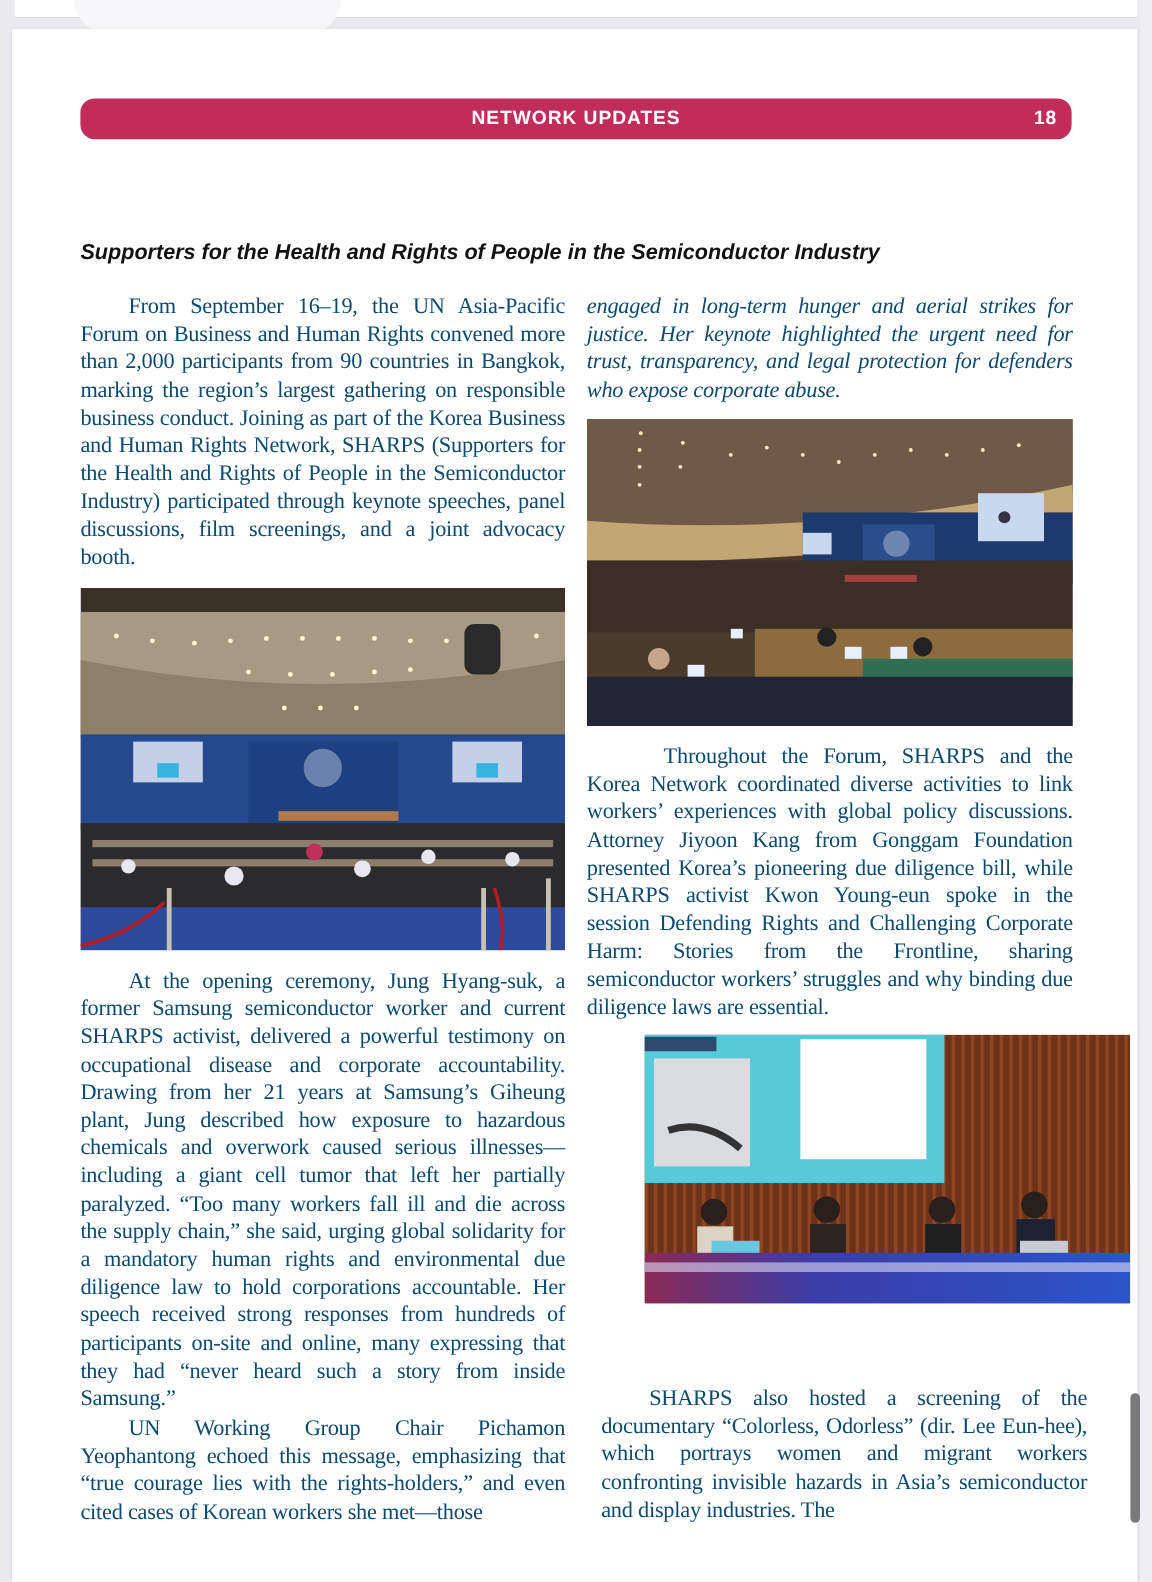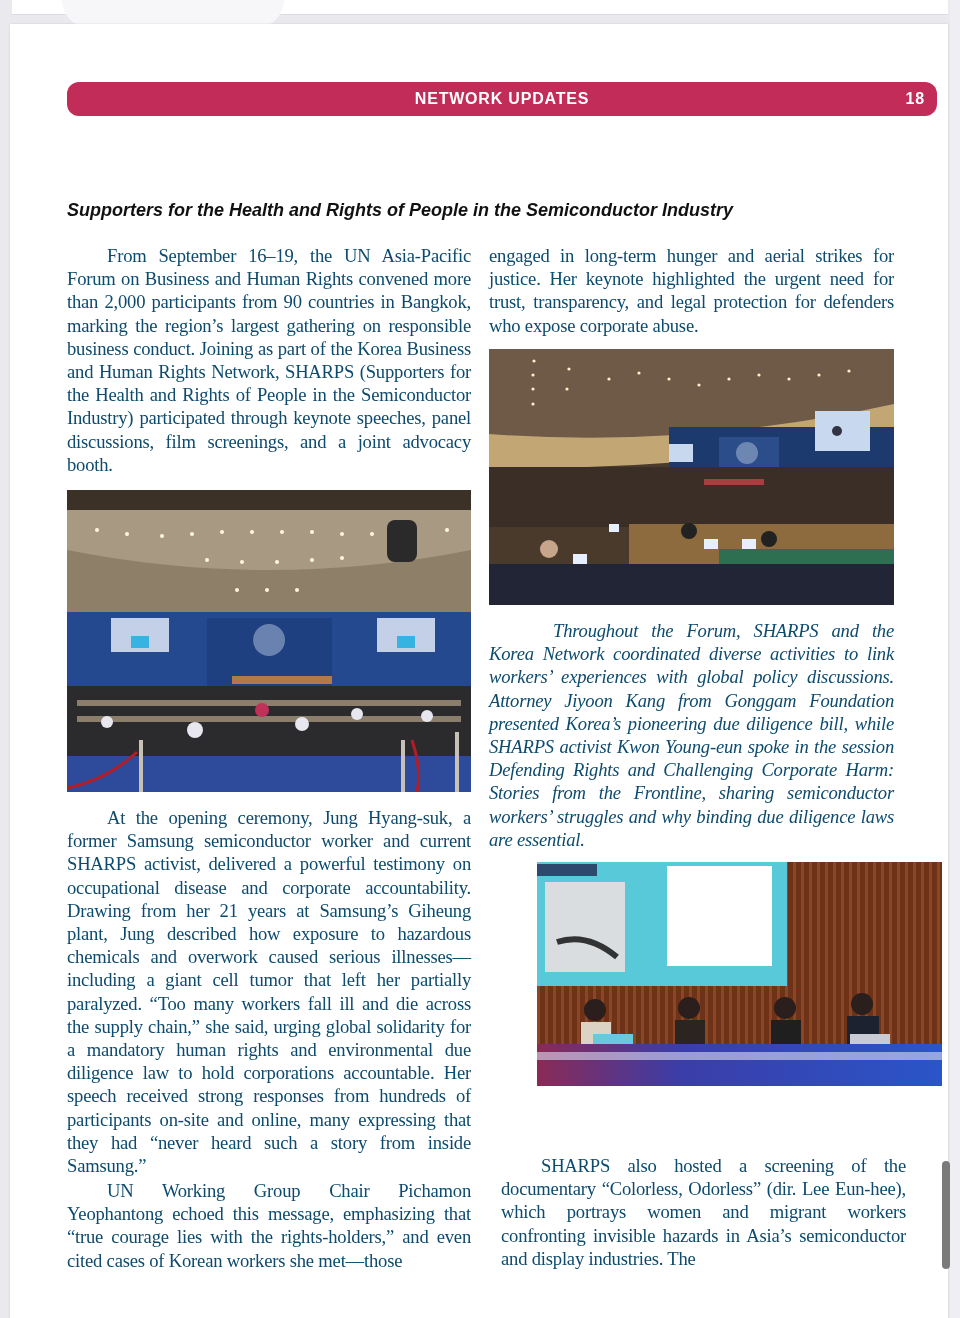--- a/index.html
+++ b/index.html
@@ -19,41 +19,41 @@
   .page {
     position:absolute; left:10px; top:24px; width:938px; height:1320px;
     background:#ffffff;
     box-shadow:0 0 2px rgba(0,0,0,0.12);
   }
   .banner {
     position:absolute; left:57px; top:58px; width:826px; height:34px;
     background:#c22c58; border-radius:12px;
     color:#ffffff;
     font-family:"Liberation Sans", "DejaVu Sans", sans-serif;
-    font-weight:bold; font-size:16px; letter-spacing:0.8px;padding-left:44px;
+    font-weight:bold; font-size:16px; letter-spacing:0.8px;
   }
   .banner .section { position:absolute; left:0; right:0; top:8px; text-align:center; }
   .banner .pnum { position:absolute; right:12px; top:8px; }
   .title {
     position:absolute; left:0; width:938px; top:116px; text-align:center;
     font-family:"Liberation Sans", "DejaVu Sans", sans-serif;
     font-weight:bold; font-size:27px; color:#111; letter-spacing:0.2px;
   }
   .subtitle {
     position:absolute; left:57px; top:176px;
     font-family:"Liberation Sans", "DejaVu Sans", sans-serif;
     font-weight:bold; font-style:italic; font-size:18px; color:#111;
   }
   .para {
     position:absolute; margin:0;
     font-size:18.6px; line-height:23.2px; color:#0c4a6e;
     text-align:justify; letter-spacing:-0.2px;
   }
   .para.indent { text-indent:40px; }
-  .para.indent2 { text-indent:64px;font-style:italic; }
+  .para.indent2 { text-indent:64px; }
   .photo { position:absolute; overflow:hidden; }
 
   .scrollbar-track {
     position:absolute; right:0; top:0; width:10px; height:1318px; background:#eeeef3;
   }
   .scrollbar-thumb {
     position:absolute; left:942px; top:1161px; width:8px; height:108px;
     background:#7a7a7a; border-radius:4px;
   }
 </style>
@@ -129,21 +129,21 @@
       <rect x="72" y="250" width="4" height="52" fill="#c6c0b5"></rect>
       <rect x="334" y="250" width="4" height="52" fill="#c6c0b5"></rect>
       <rect x="388" y="242" width="4" height="60" fill="#c6c0b5"></rect>
     </svg>
   </div>
 
   <p class="para indent" style="left:57px; top:782px; width:404px;">At the opening ceremony, Jung Hyang-suk, a former Samsung semiconductor worker and current SHARPS activist, delivered a powerful testimony on occupational disease and corporate accountability. Drawing from her 21 years at Samsung’s Giheung plant, Jung described how exposure to hazardous chemicals and overwork caused serious illnesses—including a giant cell tumor that left her partially paralyzed. “Too many workers fall ill and die across the supply chain,” she said, urging global solidarity for a mandatory human rights and environmental due diligence law to hold corporations accountable. Her speech received strong responses from hundreds of participants on-site and online, many expressing that they had “never heard such a story from inside Samsung.”</p>
 
   <p class="para indent" style="left:57px; top:1155px; width:404px;">UN Working Group Chair Pichamon Yeophantong echoed this message, emphasizing that “true courage lies with the rights-holders,” and even cited cases of Korean workers she met—those</p>
 
-  <p class="para" style="left:479px; top:220px; width:405px;">engaged in long-term hunger and aerial strikes for justice. Her keynote highlighted the urgent need for trust, transparency, and legal protection for defenders who expose corporate abuse.</p>
+  <p class="para" style="left:479px; top:220px; width:405px;font-style:italic;">engaged in long-term hunger and aerial strikes for justice. Her keynote highlighted the urgent need for trust, transparency, and legal protection for defenders who expose corporate abuse.</p>
 
   <div class="photo" style="left:479px; top:325px; width:405px; height:256px;">
     <svg width="405" height="256" viewBox="0 0 405 256">
       <rect width="405" height="256" fill="#4a3a2c"></rect>
       <path d="M0 0 L405 0 L405 60 Q250 90 0 95 Z" fill="#6e5a47"></path>
       <path d="M0 85 Q200 100 405 55 L405 90 Q200 120 0 120 Z" fill="#c2a775"></path>
       <g fill="#ffefc8">
         <circle cx="45" cy="12" r="1.6"></circle>
           <circle cx="44" cy="26" r="1.6"></circle>
           <circle cx="44" cy="40" r="1.6"></circle>

